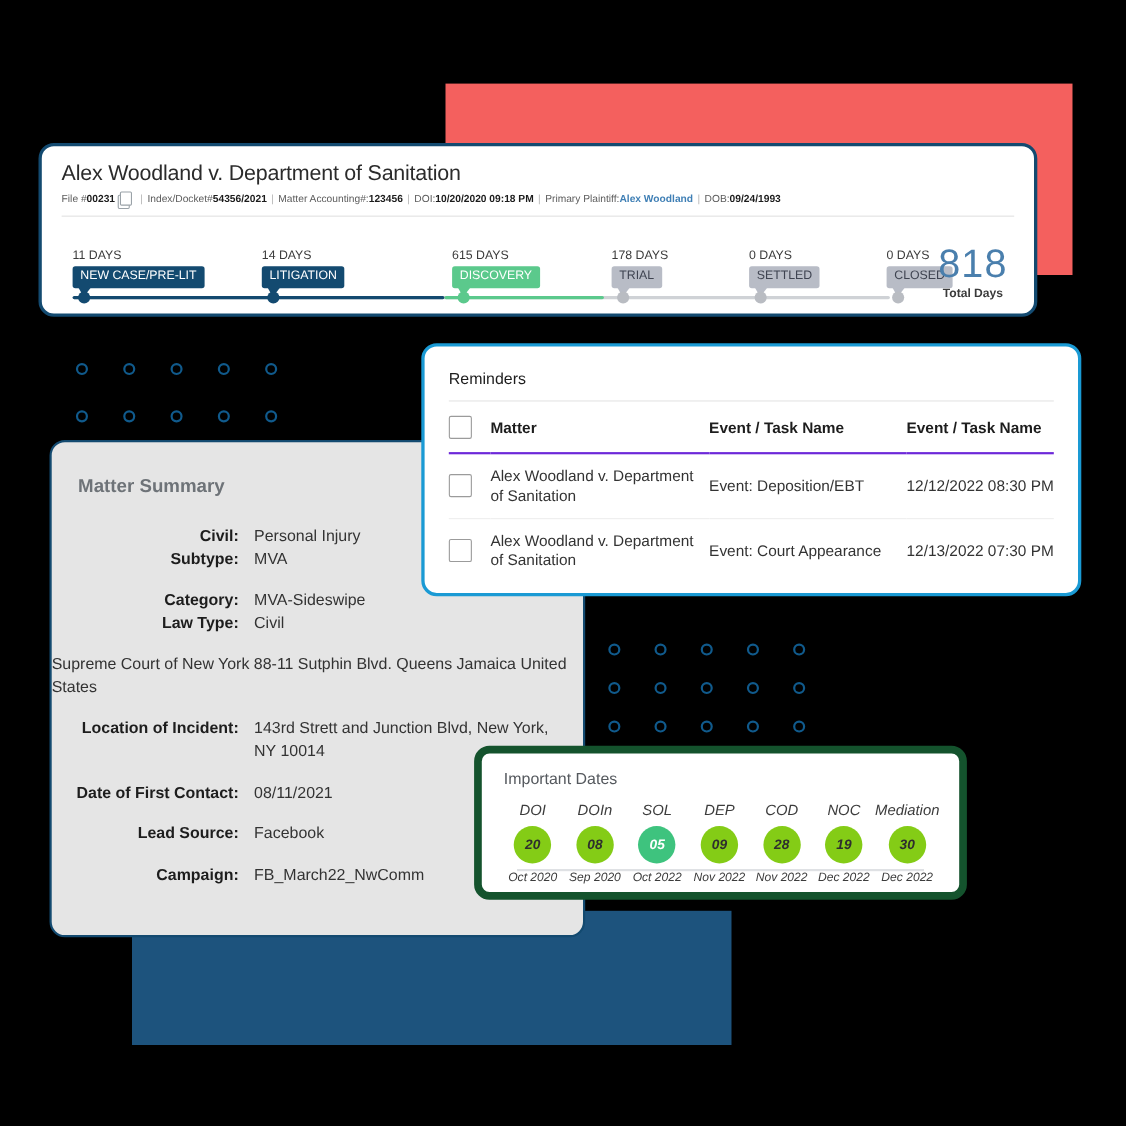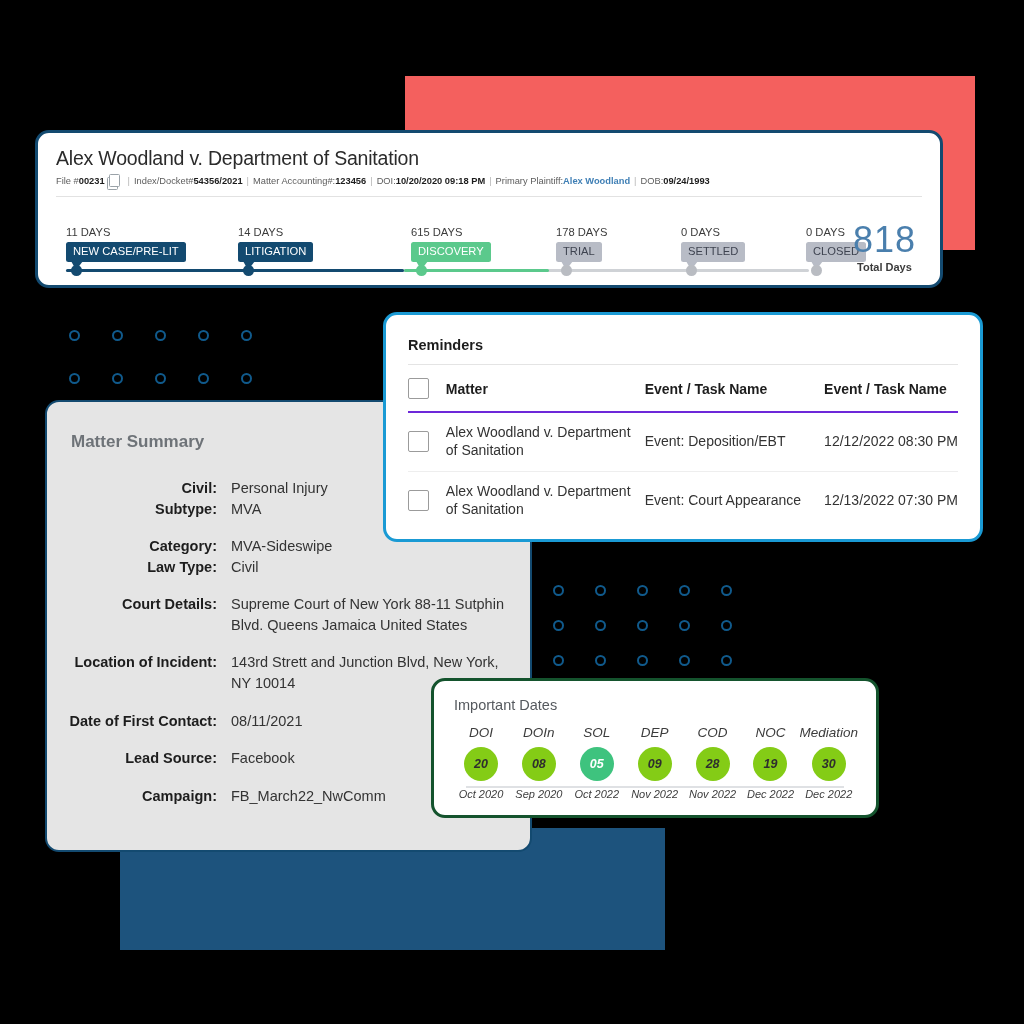--- a/index.html
+++ b/index.html
@@ -77,38 +77,38 @@
   .ms-row{display:flex;margin-bottom:17px;}
   .ms-label{width:170px;text-align:right;padding-right:14px;font-size:14.5px;font-weight:700;
     color:#1d1d1d;line-height:1.42;flex:0 0 170px;}
   .ms-value{font-size:14.5px;color:#333;line-height:1.42;padding-right:14px;}
 
   
   #reminders-card{
     left:383px;top:312px;width:600px;height:230px;
     border:3px solid #1a9ad4;z-index:6;padding:22px 22px 0 22px;
   }
-  #reminders-title{font-size:14.5px;font-weight:700;color:#1d1d1d;margin:0 0 11px 0;}
+  #reminders-title{font-size:14.5px;font-weight:400;color:#1d1d1d;margin:0 0 11px 0;}
   #reminders-divider{height:1px;background:#e4e4e4;}
   .rem-table{width:100%;border-collapse:collapse;}
   .rem-head th{font-size:14px;font-weight:700;color:#1d1d1d;text-align:left;padding:13px 0 12px 0;}
   .rem-head{border-bottom:2px solid #6d28d9;}
   .rem-row{border-bottom:1px solid #eee;}
   .rem-row:last-child{border-bottom:none;}
   .rem-row td{padding:11px 0;font-size:14px;color:#333;vertical-align:middle;line-height:1.28;}
   .cb{width:19px;height:19px;border:1.6px solid #9b9b9b;border-radius:2px;background:#fff;display:block;}
   .col-cb{width:40px;}
   .col-matter{width:215px;}
   .col-event{width:190px;}
   .col-date{width:auto;white-space:nowrap;}
 
   
   #important-dates-card{
     left:431px;top:678px;width:448px;height:140px;
-    border:3px solid #14532d;z-index:7;padding:16px 18px 0 18px;
+    border:7px solid #14532d;z-index:7;padding:16px 18px 0 18px;
   }
   #important-dates-title{font-size:14.5px;color:#55595e;font-weight:400;margin:0 0 12px 2px;}
   #dates-strip{display:flex;align-items:flex-start;justify-content:space-between;position:relative;}
   .date-item{flex:1;text-align:center;position:relative;font-style:italic;}
   .date-code{font-size:13.5px;color:#3c3c3c;margin-bottom:7px;}
   .date-circle{width:34px;height:34px;border-radius:50%;background:#84cc16;margin:0 auto;
     display:flex;align-items:center;justify-content:center;font-size:12.5px;font-weight:700;color:#2e2e2e;
     position:relative;z-index:2;}
   .date-circle.active{background:#3ec37e;color:#fff;}
   .date-month{font-size:11px;color:#3c3c3c;margin-top:7px;}
@@ -221,23 +221,20 @@
           <div class="ms-label">
             <div>Category:</div>
             <div>Law Type:</div>
           </div>
           <div class="ms-value">
             <div>MVA-Sideswipe</div>
             <div>Civil</div>
           </div>
         </div>
         <div class="ms-row">
-          <div class="ms-label">
-            <div>Court Details:</div>
-          </div>
           <div class="ms-value">
             <div>Supreme Court of New York 88-11 Sutphin Blvd. Queens Jamaica United States</div>
           </div>
         </div>
         <div class="ms-row">
           <div class="ms-label">
             <div>Location of Incident:</div>
           </div>
           <div class="ms-value">
             <div>143rd Strett and Junction Blvd, New York, NY 10014</div>

